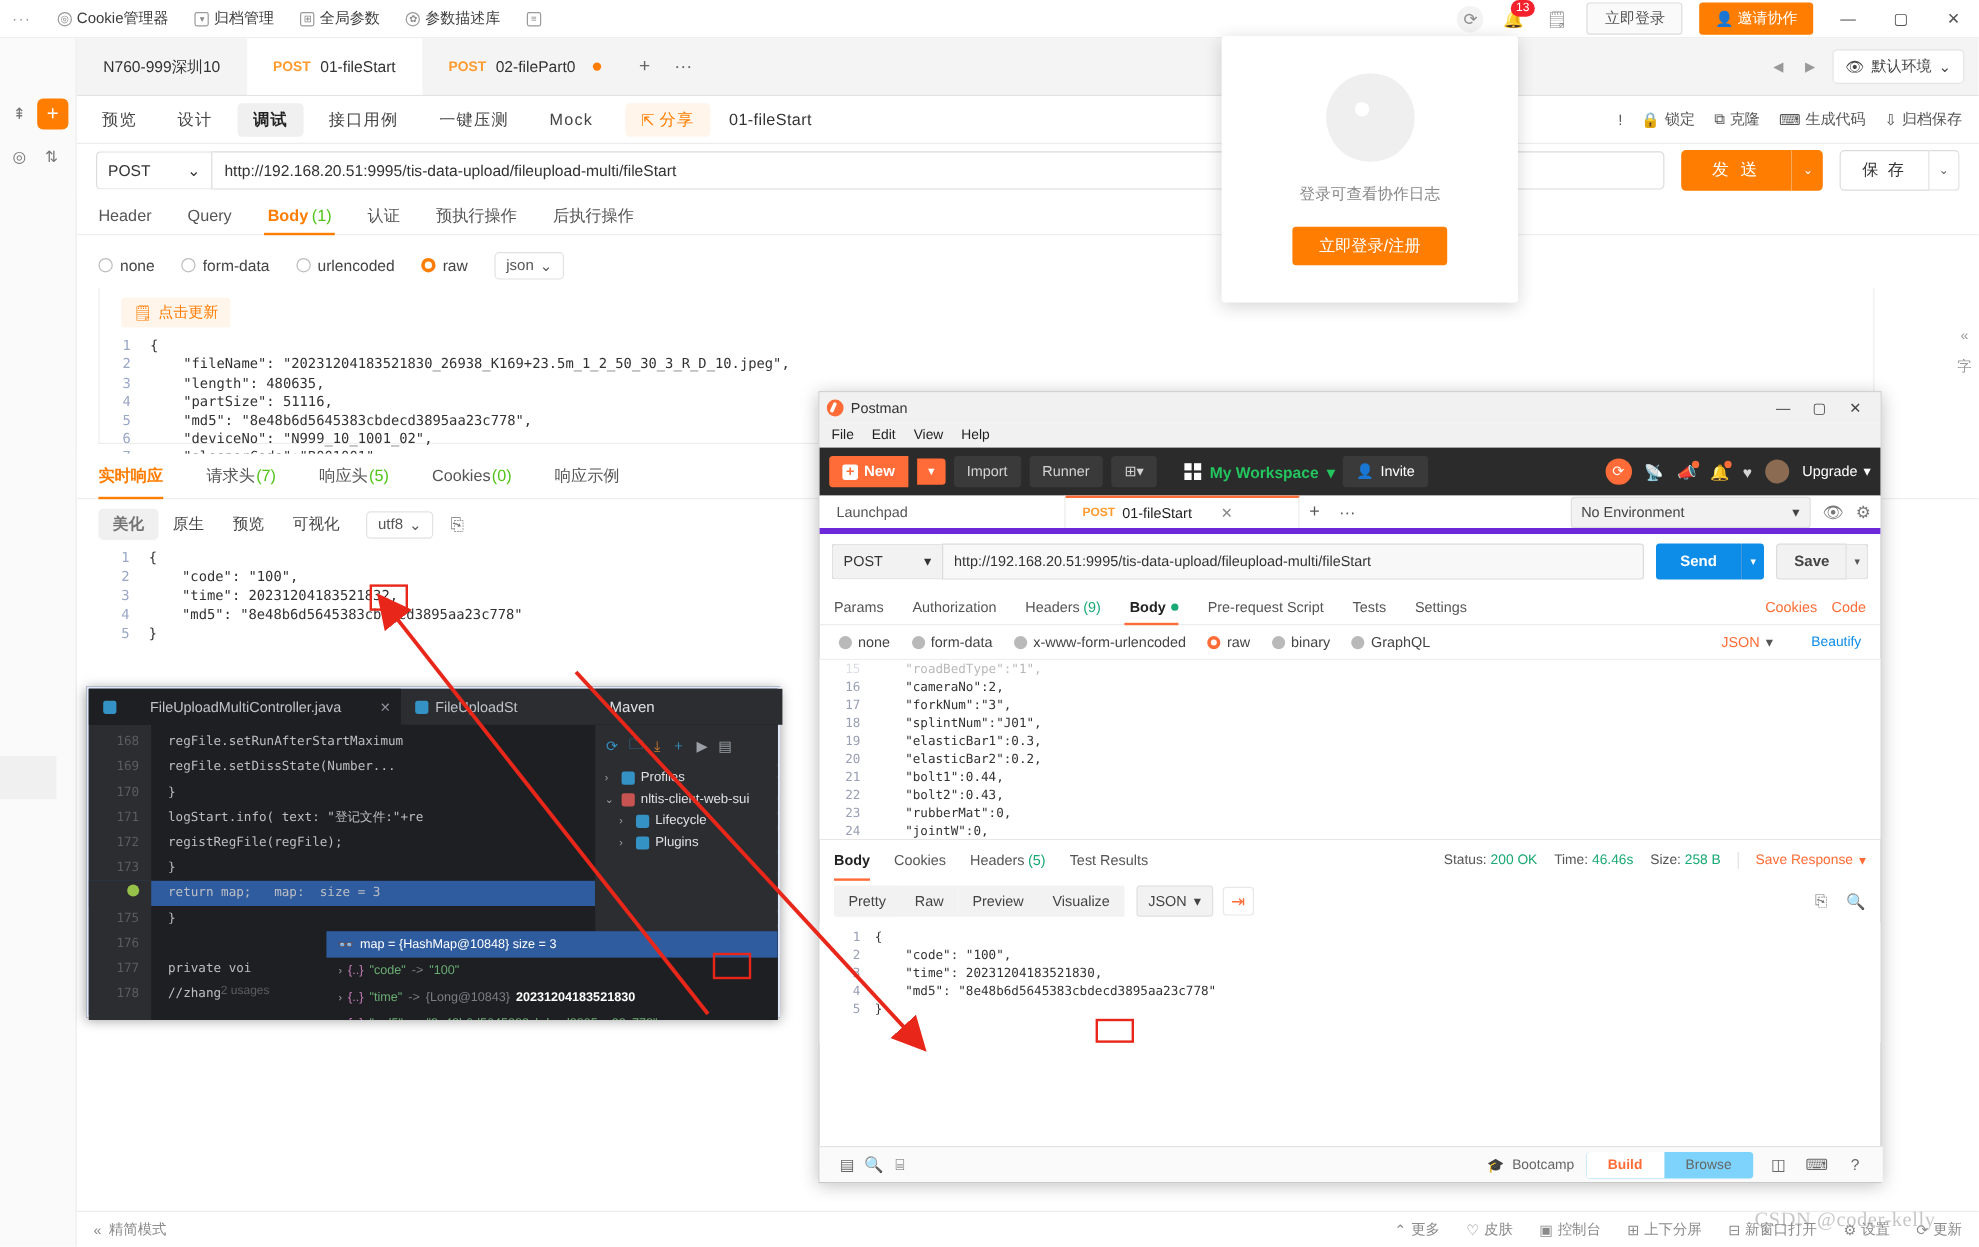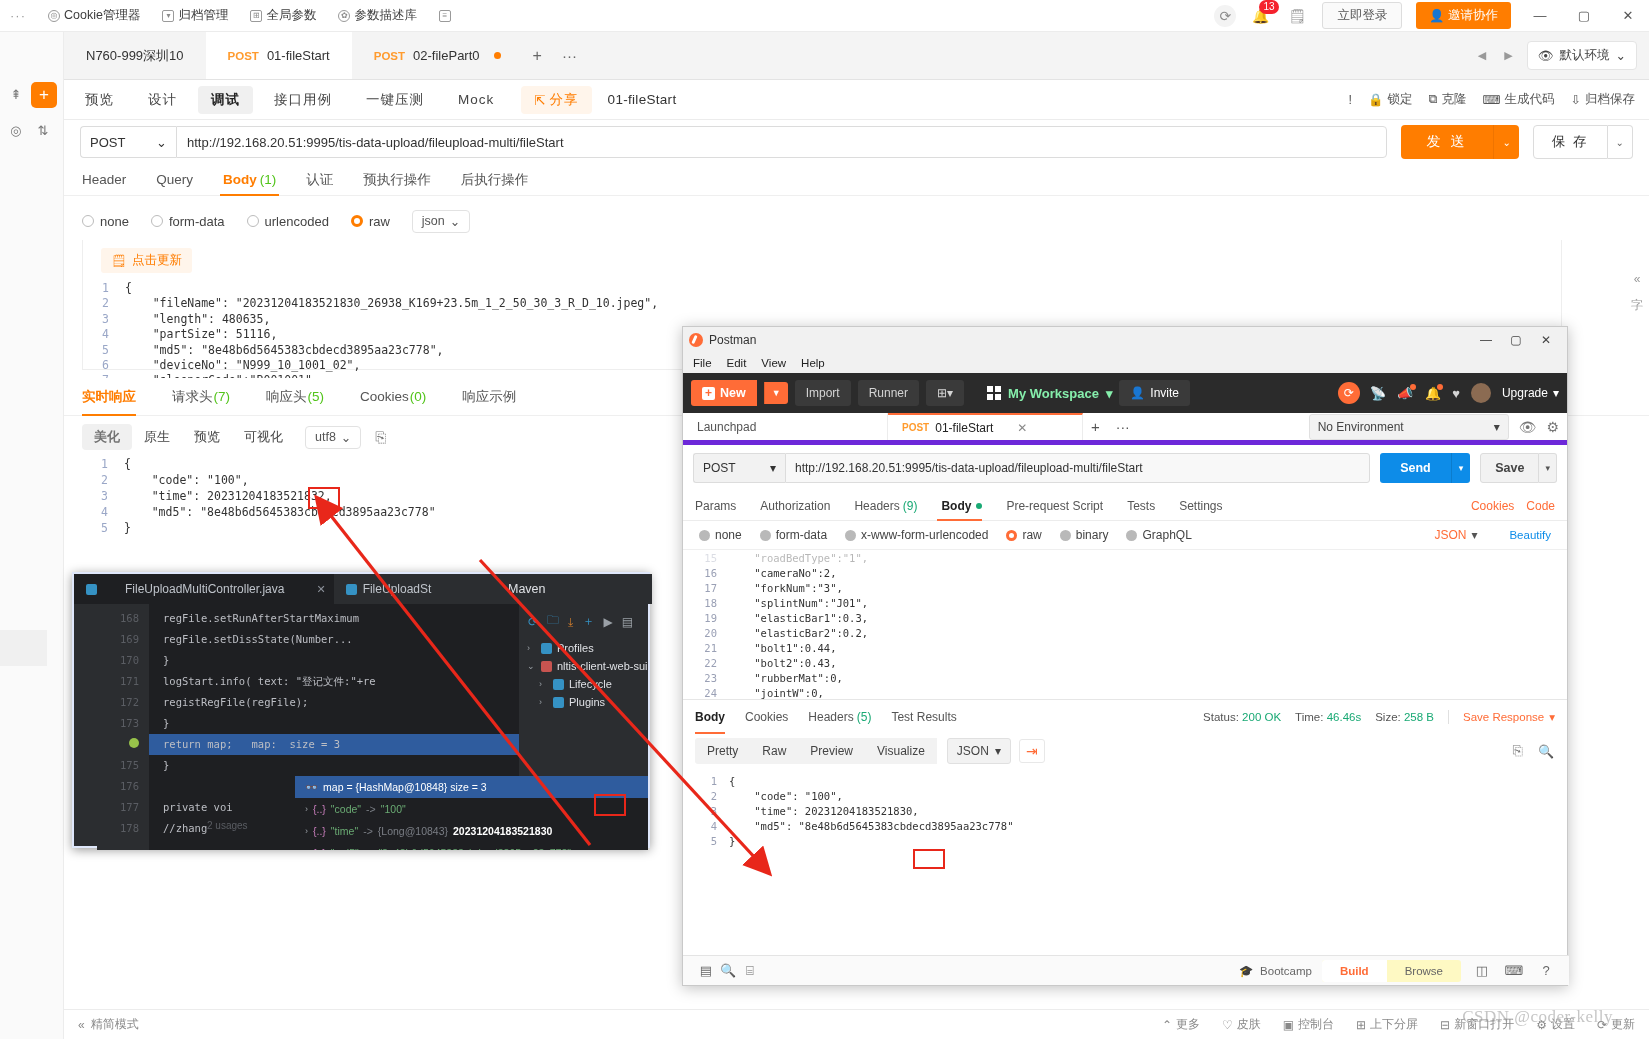--- a/index.html
+++ b/index.html
@@ -149,21 +149,21 @@
   .ide { position:absolute; left:72px; top:572px; width:578px; height:276px; background:#2b2d30;
          box-shadow:0 2px 10px rgba(0,0,0,.4); border:2px solid #dfe7fb; }
   .ide-tabs { height:30px; background:#2b2d30; display:flex; align-items:center; font-size:12px; color:#bfc4cb; position:relative;}
   .ide-tab { display:flex; align-items:center; gap:6px; padding:0 8px 0 12px; height:30px; }
   .ide-tab.sel { background:#1e1f22;gap:28px;}
   .jico { width:11px;height:11px;border-radius:2px; background:#3592c4;}
   .ide-x { color:#8b9099; font-size:11px; margin-left:4px; cursor:pointer;}
   .ide-kebab { position:absolute; left:470px; color:#d9a441; font-size:13px;}
   .maven-hdr { position:absolute; left:422px; top:0; width:156px; height:30px; background:#2b2d30; color:#dfe1e5;
                font-size:12.5px; display:flex; align-items:center; padding-left:12px;}
-  .ide-body { position:relative; height:246px; background:#1e1f22; overflow:hidden;margin-left:23px;}
+  .ide-body { position:relative; height:246px; background:#1e1f22; overflow:hidden;}
   .gutter { position:absolute; left:0; top:0; width:52px; height:246px; background:#2b2d30;}
   .codelines { position:absolute; left:0; top:4px; width:422px; font-family:"DejaVu Sans Mono", monospace; font-size:10.5px; line-height:21px;}
   .cline { display:flex; height:21px; align-items:center;}
   .cno { width:52px; text-align:right; padding-right:10px; color:#5a5d63; flex:none;}
   .ccode { color:#bcbec4; white-space:pre; padding-left:14px;}
   .cline.hl { background:#2f5c9e; }
   .cline.hl .cno { background:#2b2d30;}
   .ok-dot { width:10px;height:10px;border-radius:50%;background:#97c24a; display:inline-block;}
   .warnbar { position:absolute; right:8px; top:30px; display:flex; align-items:center; gap:3px; font-size:10px; color:#c9ccd1;}
   .scrollmarks { position:absolute; right:0; top:26px; width:10px; height:200px;}
@@ -191,21 +191,21 @@
   .pm-wc { margin-left:auto; display:flex; align-items:center; gap:0;}
   .pm-wc div { width:30px;height:26px; display:flex;align-items:center;justify-content:center; color:#444; font-size:12px; cursor:pointer;}
   .pm-menu { height:20px; background:#f1f1f1; display:flex; align-items:center; gap:15px; padding:0 10px; font-size:11.5px; color:#222;}
   .pm-toolbar { height:40px; background:#2b2b2b; display:flex; align-items:center; padding:0 8px; gap:7px;}
   .pm-new { background:#ff6c37; color:#fff; font-size:12.5px; font-weight:bold; padding:6px 11px; border-radius:3px 0 0 3px;
             display:flex; align-items:center; gap:5px; cursor:pointer;}
   .pm-new .pl { background:#fff; color:#ff6c37; width:13px;height:13px; display:flex;align-items:center;justify-content:center;
                 border-radius:2px; font-size:12px;}
   .pm-newcar { background:#ff6c37; color:#fff; padding:6px 7px; border-radius:0 3px 3px 0; font-size:9px; cursor:pointer; border-left:1px solid #e55f2c;}
   .pm-tb { background:#3a3a3a; color:#d4d4d4; font-size:12px; padding:6px 11px; border-radius:3px; cursor:pointer;}
-  .pm-ws { color:#86efac; font-size:13px; font-weight:bold; display:flex; align-items:center; gap:7px; margin-left:16px; cursor:pointer;}
+  .pm-ws { color:#22c55e; font-size:13px; font-weight:bold; display:flex; align-items:center; gap:7px; margin-left:16px; cursor:pointer;}
   .pm-grid { display:inline-grid; grid-template-columns:6px 6px; grid-template-rows:6px 6px; gap:2px;}
   .pm-grid i { background:#fff; display:block;}
   .pm-invite { background:#3a3a3a; color:#fff; font-size:12px; padding:6px 11px; border-radius:3px; display:flex;align-items:center;gap:5px; cursor:pointer;}
   .pm-tbright { margin-left:auto; display:flex; align-items:center; gap:11px;}
   .pm-sync { width:22px;height:22px;border-radius:50%;background:#ff6c37;display:flex;align-items:center;justify-content:center;color:#fff;font-size:12px;}
   .pm-ic { color:#d4d4d4; font-size:13px; cursor:pointer; position:relative;}
   .pm-ic .nd { position:absolute; right:-2px; top:-2px; width:6px;height:6px;border-radius:50%;background:#ff6c37;}
   .pm-av { width:20px;height:20px;border-radius:50%;background:#8b6b52;}
   .pm-upg { color:#fff; font-size:12px; display:flex;align-items:center;gap:5px; cursor:pointer;}
 
@@ -274,21 +274,21 @@
             background:#f2f2f2; cursor:pointer;}
   .pv-wrap { margin-left:8px; color:#ff6c37; font-size:14px; border:1px solid #e8e8e8; padding:3px 6px; border-radius:3px; cursor:pointer;}
   .pm-rsearch { margin-left:auto; display:flex; align-items:center; gap:16px; color:#777; font-size:13px;}
 
   .pm-respcode { position:relative; height:100px; background:#fff; padding-top:4px;}
   .pm-footer { position:absolute; left:0; bottom:0; width:886px; height:30px; border-top:1px solid #e4e4e4; background:#fafafa;
                display:flex; align-items:center; padding:0 12px; font-size:11.5px; color:#666;}
   .pf-ic { width:22px;height:22px;display:flex;align-items:center;justify-content:center;color:#666;font-size:13px;cursor:pointer;}
   .pf-right { margin-left:auto; display:flex; align-items:center; gap:10px;}
   .pf-bootcamp { display:flex;align-items:center;gap:6px;cursor:pointer;}
-  .pf-seg { display:flex; background:#fef9c3; border-radius:3px; overflow:hidden;}
+  .pf-seg { display:flex; background:#7dd3fc; border-radius:3px; overflow:hidden;}
   .pf-seg div { padding:5px 18px; cursor:pointer; font-size:11.5px;}
   .pf-seg .on { background:#fff; color:#ff6c37; font-weight:bold;}
 
   
   .redbox { position:absolute; border:2px solid #e8271a; pointer-events:none;}
   svg.anno { position:absolute; left:0; top:0; width:1649px; height:1039px; pointer-events:none;}
   .watermark { position:absolute; right:36px; bottom:12px; font-size:17px; color:rgba(150,150,150,.55);
                font-family:"Liberation Serif", serif; letter-spacing:.5px;}
 </style>
 </head>
@@ -531,20 +531,25 @@
     <div class="cl">
         <span class="ln">4</span>
         <span class="ctext">    "md5": "8e48b6d5645383cbdecd3895aa23c778"</span>
       </div>
     <div class="cl">
         <span class="ln">5</span>
         <span class="ctext">}</span>
       </div>
   </div>
 
+  <div class="popup">
+    <div class="rocket"></div>
+    <div class="ptxt">登录可查看协作日志</div>
+    <div class="pbtn">立即登录/注册</div>
+  </div>
 
   <div class="minirail">
     <div class="sq">«</div>
     <div class="sq">字</div>
   </div>
 
   <div class="botbar">
     <div class="left">
       <span>«</span>
       <span>精简模式</span>

